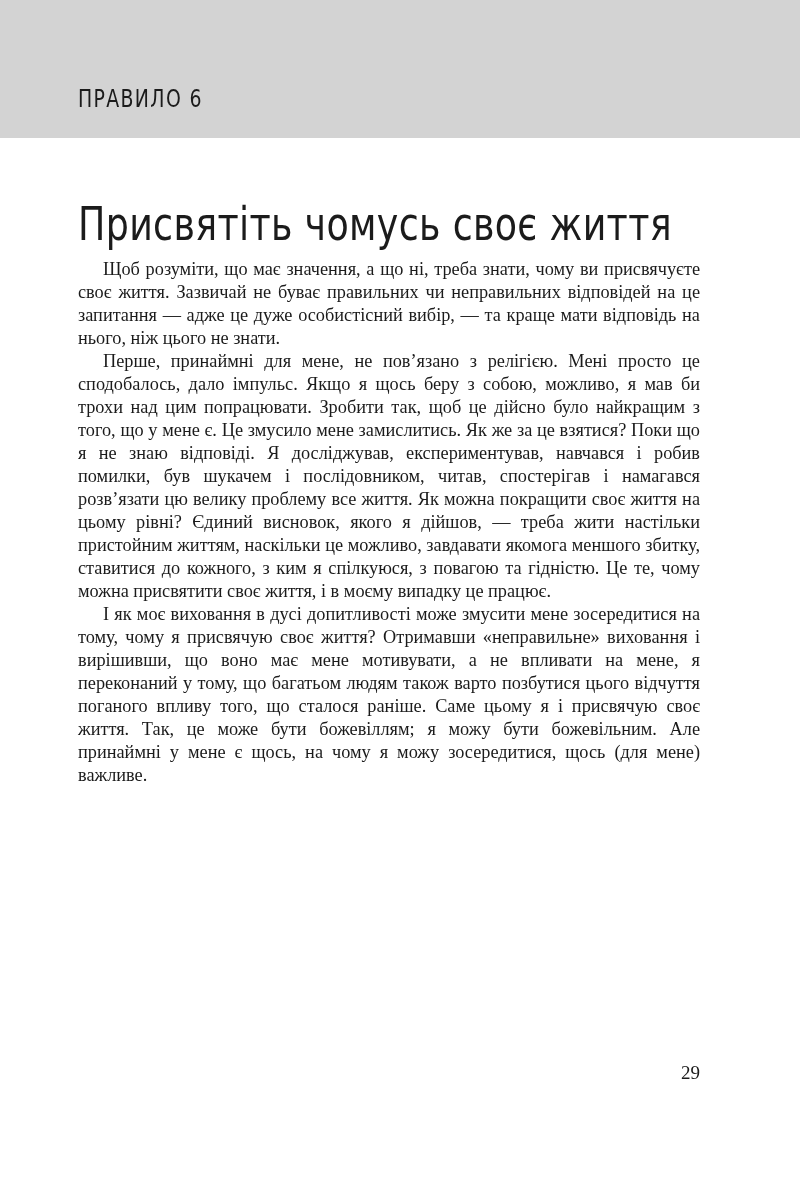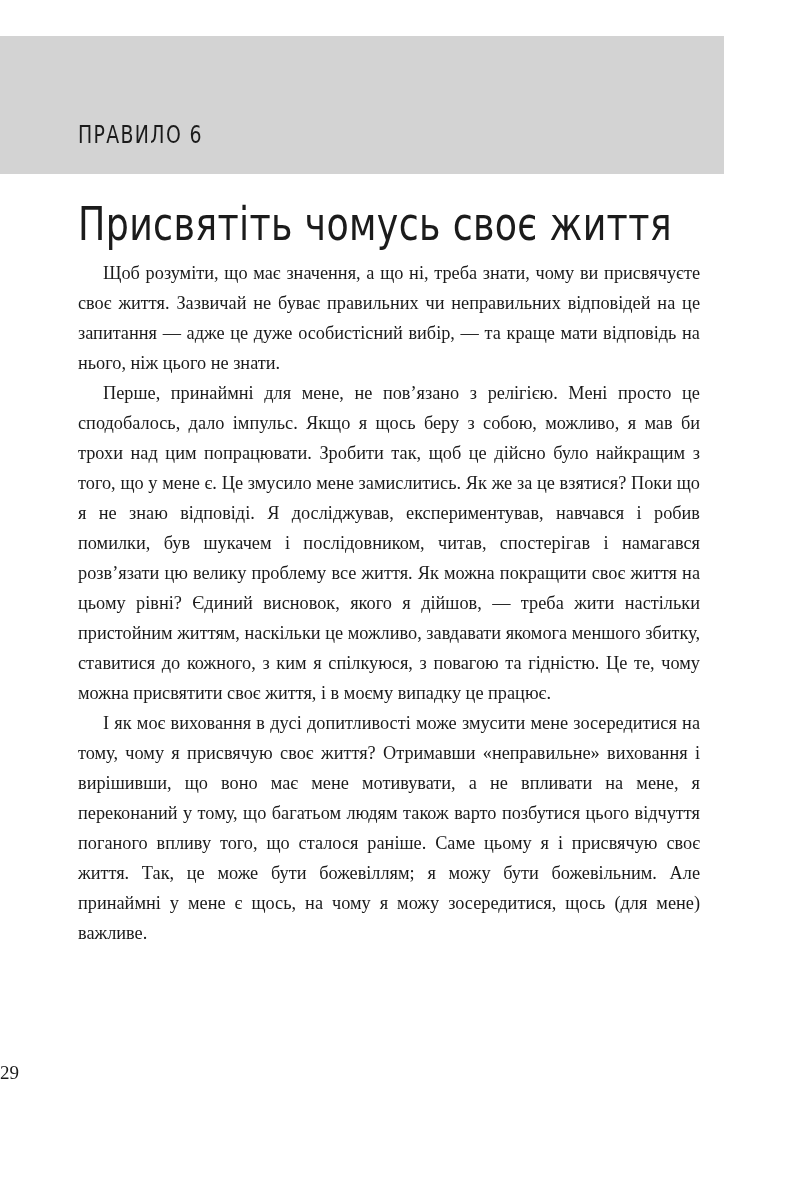--- a/index.html
+++ b/index.html
@@ -15,24 +15,23 @@
     font-family: "Liberation Serif", "DejaVu Serif", serif;
     color: #1b1b1b;
     overflow: hidden;
   }
 
   
   .chapter-band {
     position: absolute;
     top: 0;
     left: 0;
-    width: 724px;
+    width: 800px;
     height: 138px;
     background: #d3d3d3;
-    margin-top: 36px;
   }
   .rule-label {
     position: absolute;
     left: 78px;
     top: 84px;
     font-family: "DejaVu Sans Condensed", "Liberation Sans Narrow", "Liberation Sans", sans-serif;
     font-size: 25px;
     font-weight: 400;
     letter-spacing: 1.6px;
     color: #1b1b1b;
@@ -57,37 +56,37 @@
     line-height: 1.05;
   }
 
   
   .body-text {
     position: absolute;
     left: 78px;
     top: 258px;
     width: 622px;
     font-size: 18.3px;
-    line-height: 30px;
+    line-height: 23px;
     text-align: justify;
     text-justify: inter-word;
     hyphens: manual;
   }
   .body-text p {
     margin: 0;
     text-indent: 25px;
   }
 
   
   .page-number {
     position: absolute;
     left: 0;
     top: 1062px;
     width: 700px;
-    text-align: left;
+    text-align: right;
     font-size: 19px;
     color: #1b1b1b;
   }
 </style>
 </head>
 <body>
 
 <div class="chapter-band">
   <div class="rule-label">ПРАВИЛО 6</div>
 </div>

